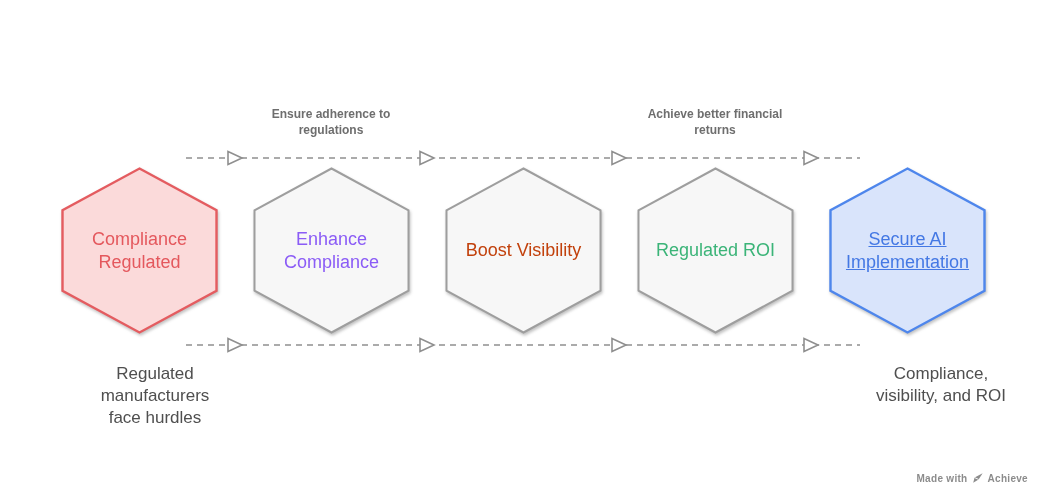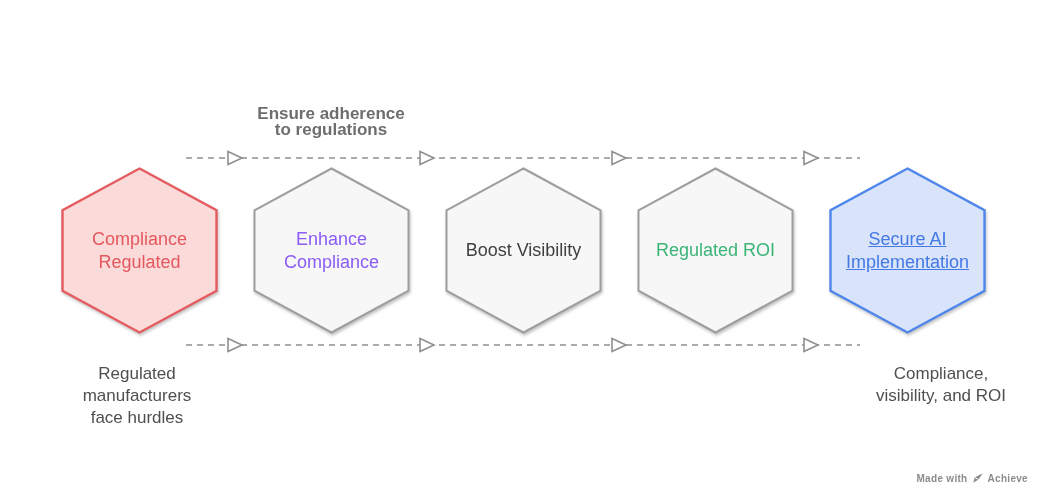--- a/index.html
+++ b/index.html
@@ -66,40 +66,40 @@
   .hex2{left:253px;}
   .hex3{left:445px;}
   .hex4{left:637px;}
   .hex5{left:829px;}
   
   .annotation{
     position:absolute;
     top:106px;
     width:150px;
     text-align:center;
-    font-size:17px;
+    font-size:12px;
     font-weight:600;
     line-height:16px;
     color:#6e6e6e;
   }
   .ann2{left:256px;}
   .ann3{left:448px;}
   .ann4{left:640px;}
   
   .caption{
     position:absolute;
     top:363px;
     width:144px;
     text-align:center;
     font-size:17px;
     font-weight:500;
     line-height:22px;
     color:#4f4f4f;
   }
-  .cap-left{left:65px;}
+  .cap-left{left:83px;}
   .cap-right{left:869px;}
   
   .watermark{
     position:absolute;
     right:20px;
     top:472px;
     display:flex;
     align-items:center;
     gap:4px;
     font-size:10px;
@@ -153,40 +153,41 @@
         <polygon points="2,1.5 16,8 2,14.5" stroke-width="1.6" fill="#ffffff" stroke="#8f8f8f"></polygon>
       </svg>
   </span>
   <span class="ah r2 c4">
     <svg width="18" height="16" viewBox="0 0 18 16">
         <polygon points="2,1.5 16,8 2,14.5" stroke-width="1.6" fill="#ffffff" stroke="#8f8f8f"></polygon>
       </svg>
   </span>
 
   <div class="annotation ann2">Ensure adherence to regulations</div>
+  <div class="annotation ann4">Achieve better financial returns</div>
 
   <div class="hex hex1">
     <svg width="157" height="167" viewBox="0 0 157 167">
       <polygon points="78.5,1.5 155.5,43.25 155.5,123.75 78.5,165.5 1.5,123.75 1.5,43.25" stroke-width="2.4" fill="#FBDADA" stroke="#E45C60"></polygon>
     </svg>
     <div class="hex-label" style="color: rgb(228, 88, 93);">Compliance Regulated</div>
   </div>
 
   <div class="hex hex2">
     <svg width="157" height="167" viewBox="0 0 157 167">
       <polygon points="78.5,1.5 155.5,43.25 155.5,123.75 78.5,165.5 1.5,123.75 1.5,43.25" stroke-width="2" fill="#F7F7F7" stroke="#9E9E9E"></polygon>
     </svg>
     <div class="hex-label" style="color: #8b5cf6;">Enhance Compliance</div>
   </div>
 
   <div class="hex hex3">
     <svg width="157" height="167" viewBox="0 0 157 167">
       <polygon points="78.5,1.5 155.5,43.25 155.5,123.75 78.5,165.5 1.5,123.75 1.5,43.25" stroke-width="2" fill="#F7F7F7" stroke="#9E9E9E"></polygon>
     </svg>
-    <div class="hex-label" style="color: #404040;">Boost Visibility</div>
+    <div class="hex-label" style="color: #c2410c;">Boost Visibility</div>
   </div>
 
   <div class="hex hex4">
     <svg width="157" height="167" viewBox="0 0 157 167">
       <polygon points="78.5,1.5 155.5,43.25 155.5,123.75 78.5,165.5 1.5,123.75 1.5,43.25" stroke-width="2" fill="#F7F7F7" stroke="#9E9E9E"></polygon>
     </svg>
     <div class="hex-label" style="color: rgb(59, 180, 120);">Regulated ROI</div>
   </div>
 
   <div class="hex hex5">

